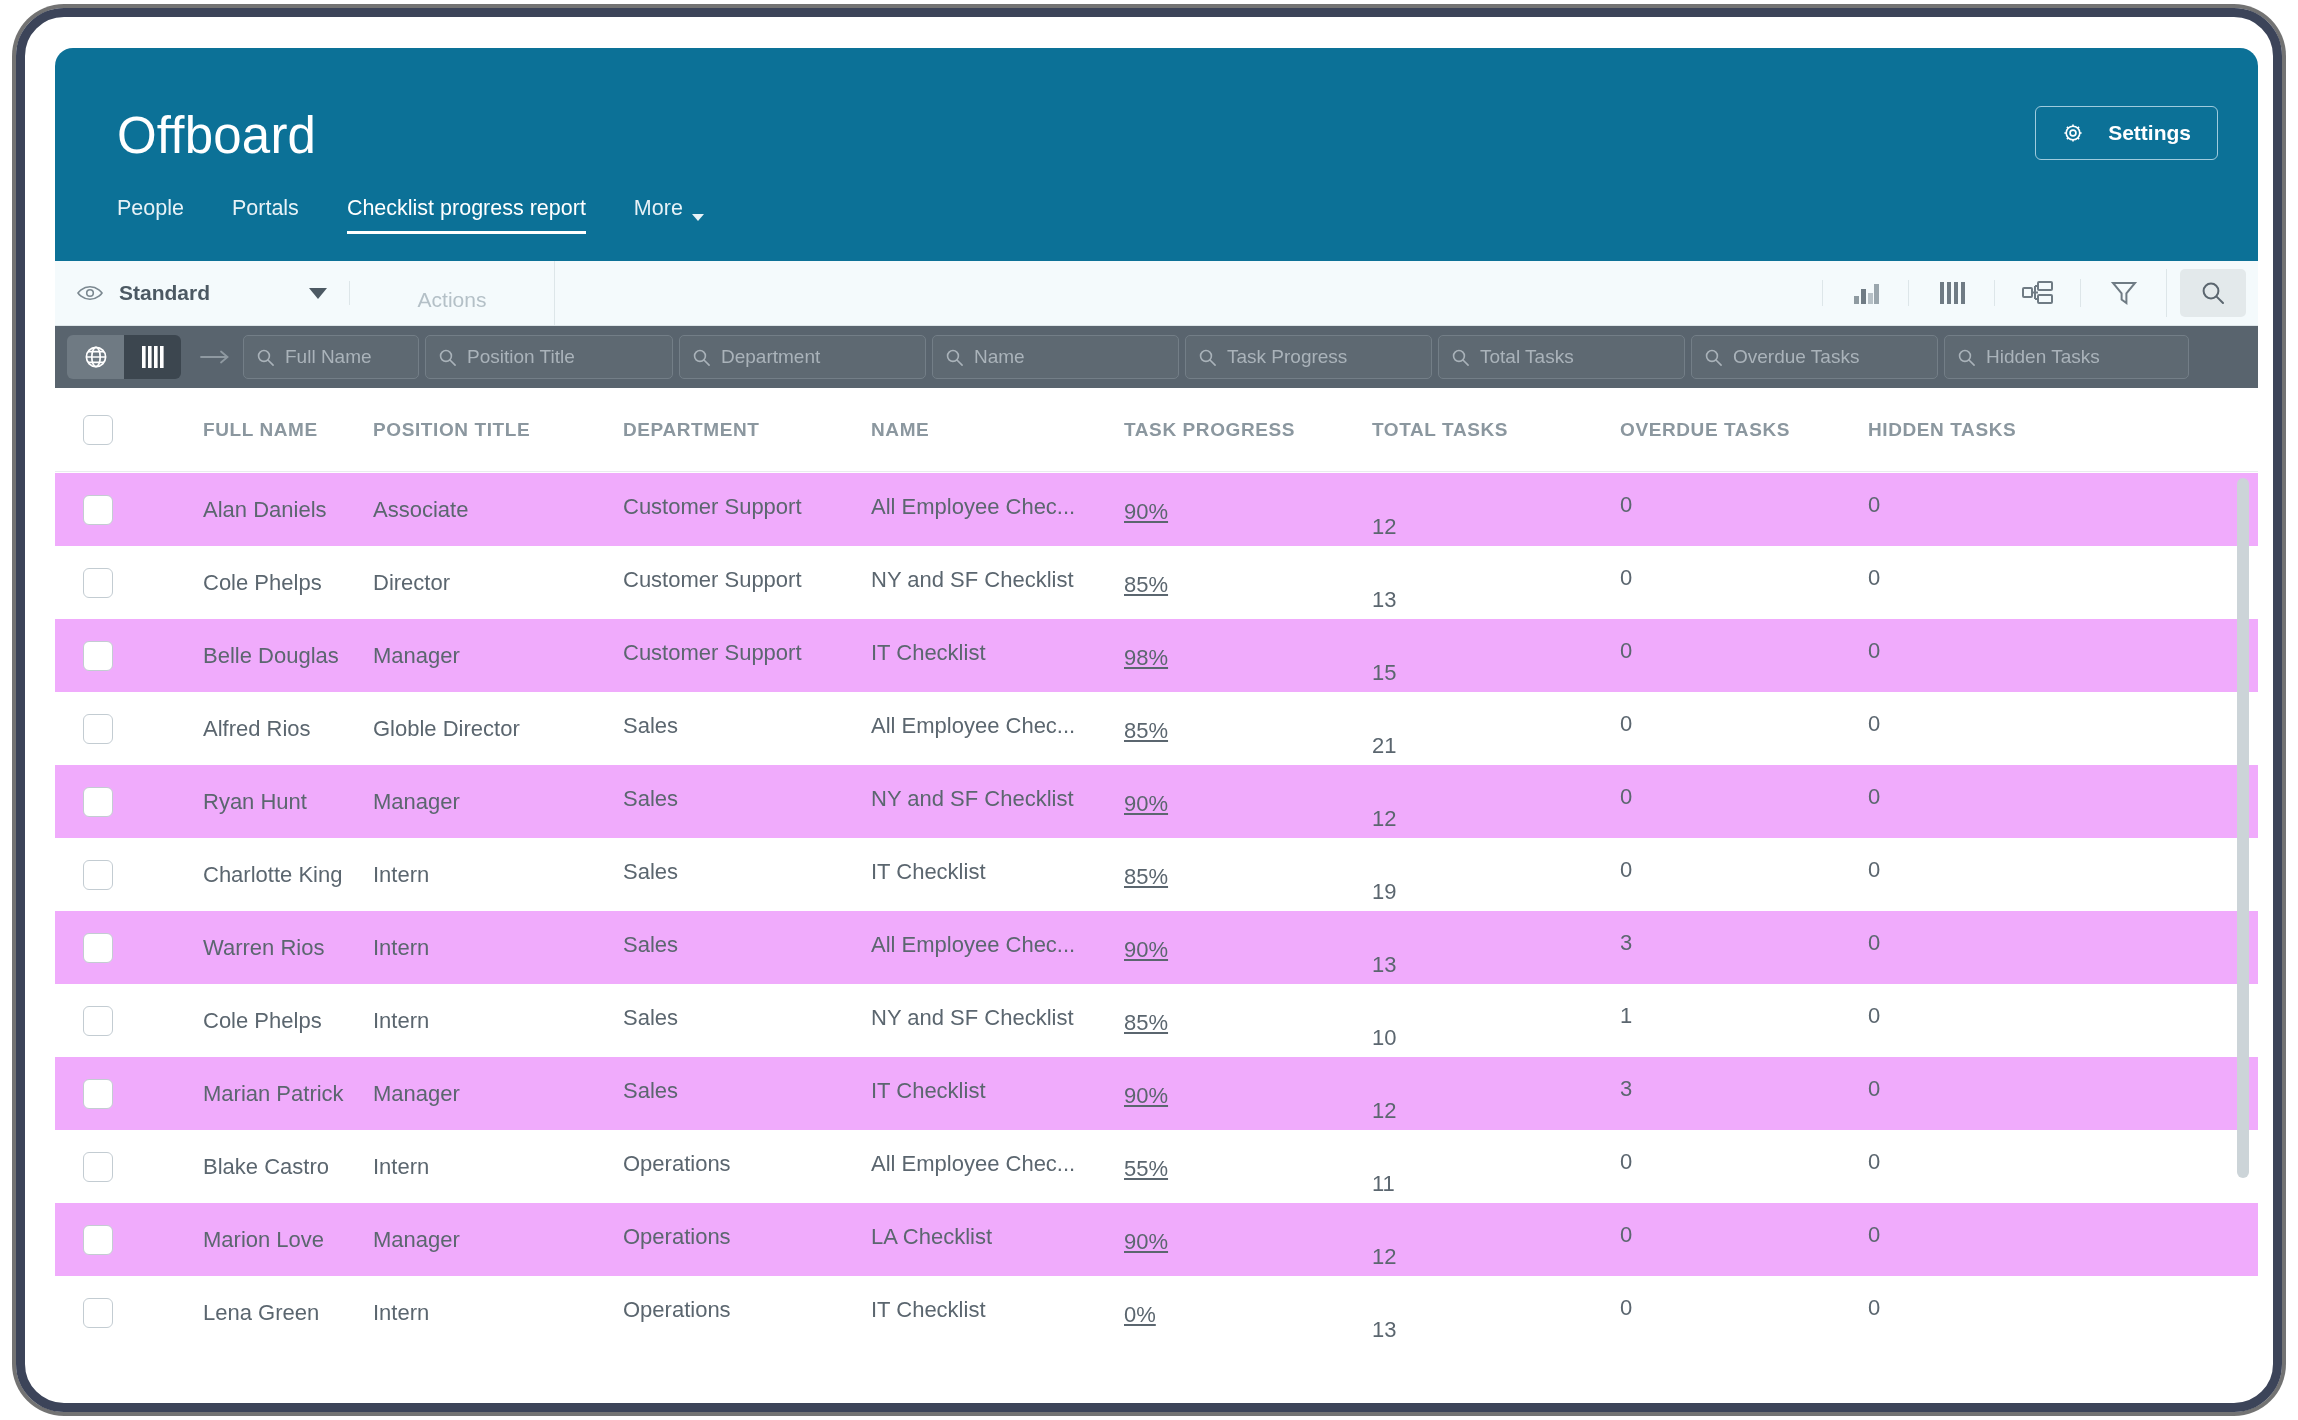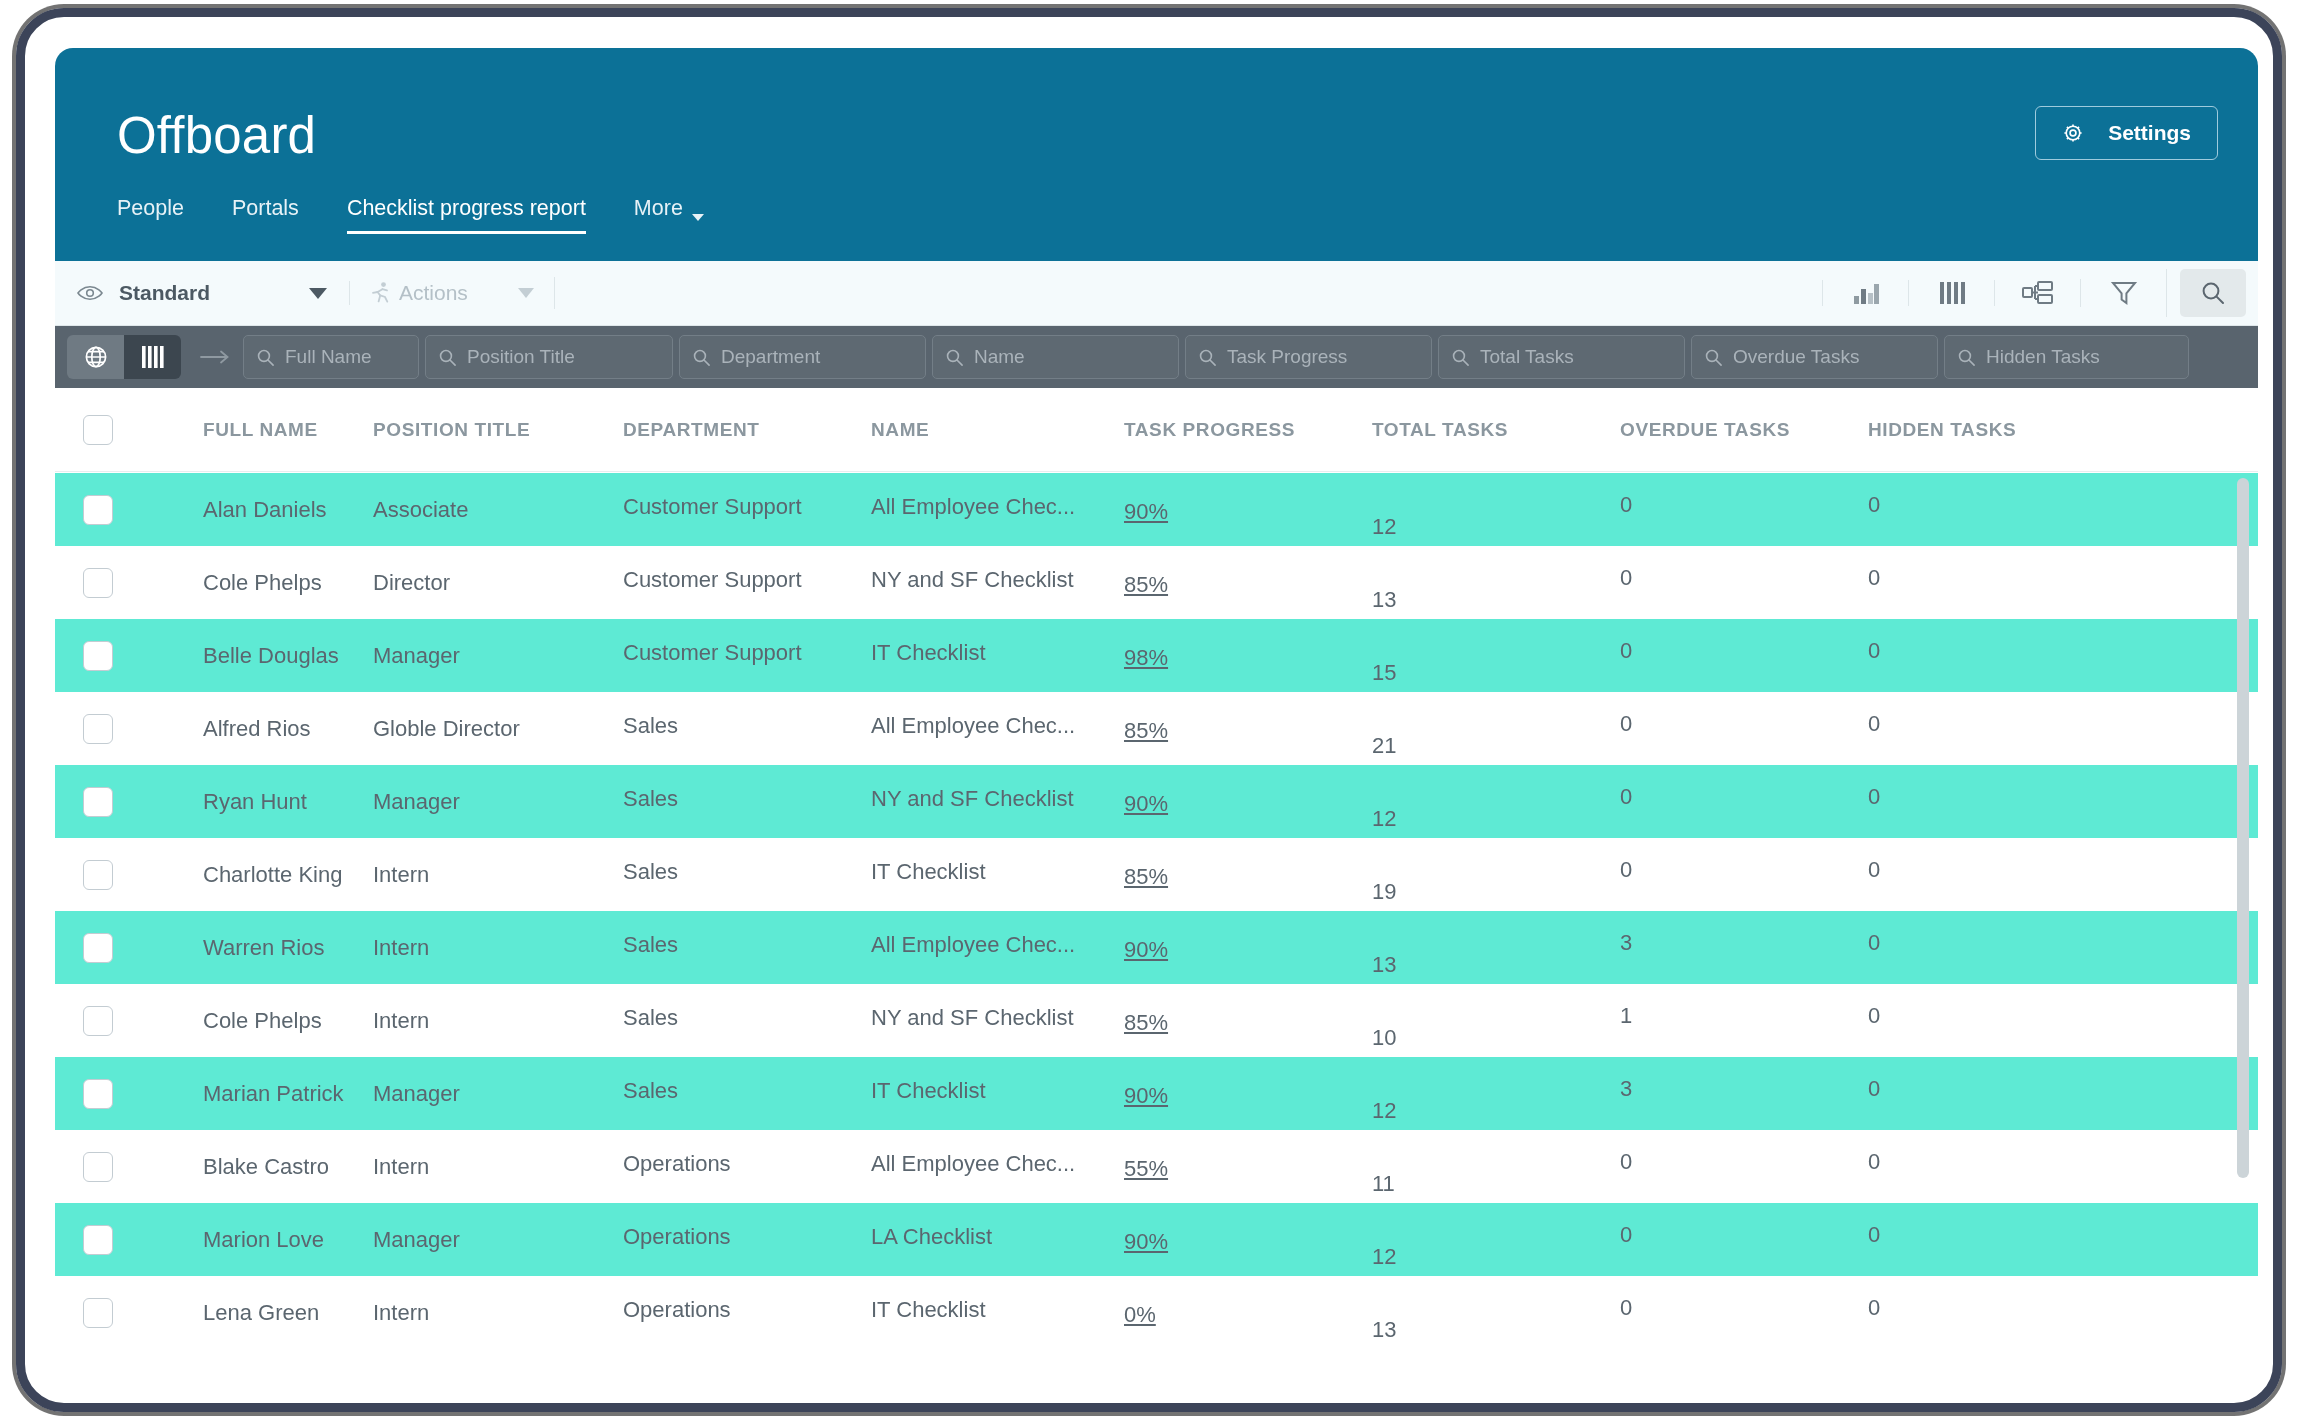--- a/index.html
+++ b/index.html
@@ -134,22 +134,23 @@
     font-weight: 700;
     color: #4c5963;
     flex: 1;
   }
   #actions-menu {
     width: 205px;
     display: flex;
     align-items: center;
     padding: 4px 20px;
     border-right: 1px solid #dde6e9;
-    gap: 7px;
-    cursor: pointer;
+    gap: 26px;
+    cursor: pointer;
+    flex-direction: column;
   }
   #actions-menu .alabel {
     font-size: 21px;
     color: #b4c0c7;
     flex: 1;
   }
   #toolbar-spacer { flex: 1; }
   .tb-icon-btn {
     width: 86px;
     display: flex;
@@ -247,21 +248,21 @@
     position: absolute;
     top: 85px; left: 0; right: 0; bottom: 0;
     overflow: hidden;
   }
   .grid-row {
     height: 73px;
     display: flex;
     align-items: center;
     background: #ffffff;
   }
-  .grid-row.alt { background: #5eead4; }
+  .grid-row.alt { background: #f0abfc; }
 
   
   .c-check { flex: 0 0 148px; display: flex; align-items: center; padding-left: 28px; }
   .c-full  { flex: 0 0 170px; }
   .c-pos   { flex: 0 0 250px; }
   .c-dept  { flex: 0 0 248px; }
   .c-name  { flex: 0 0 253px; }
   .c-prog  { flex: 0 0 248px; }
   .c-total { flex: 0 0 248px; }
   .c-over  { flex: 0 0 248px; }

